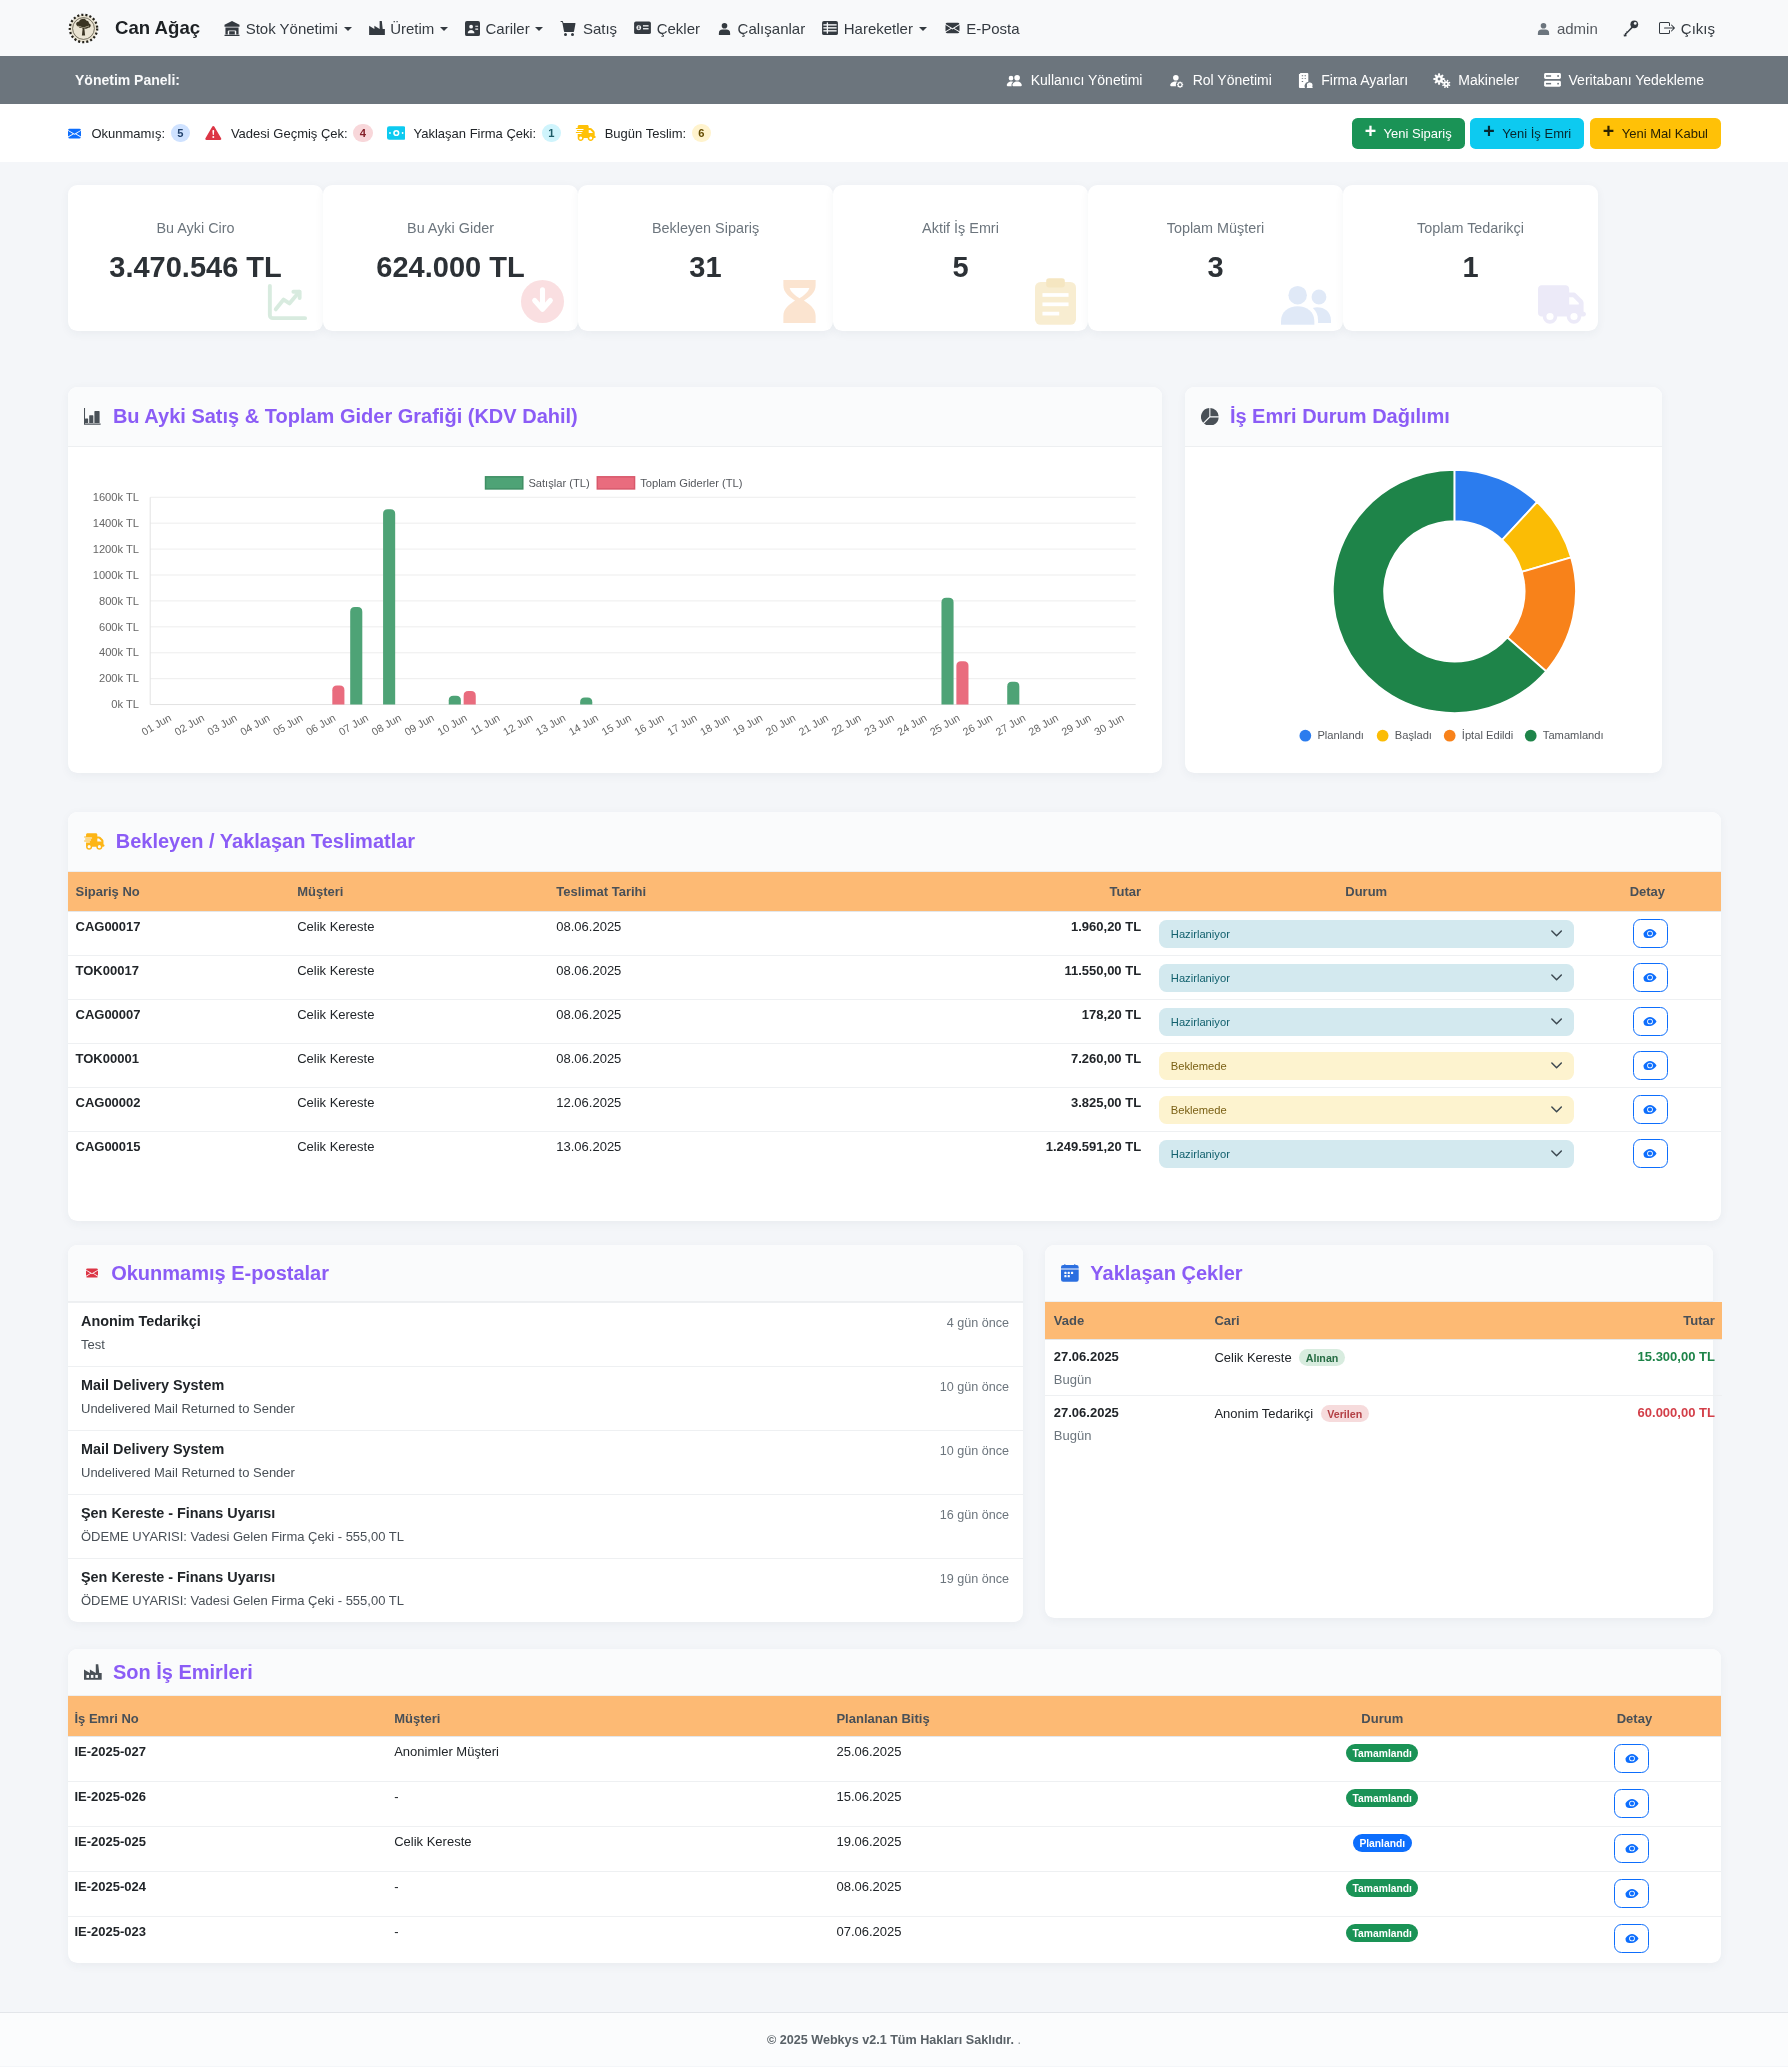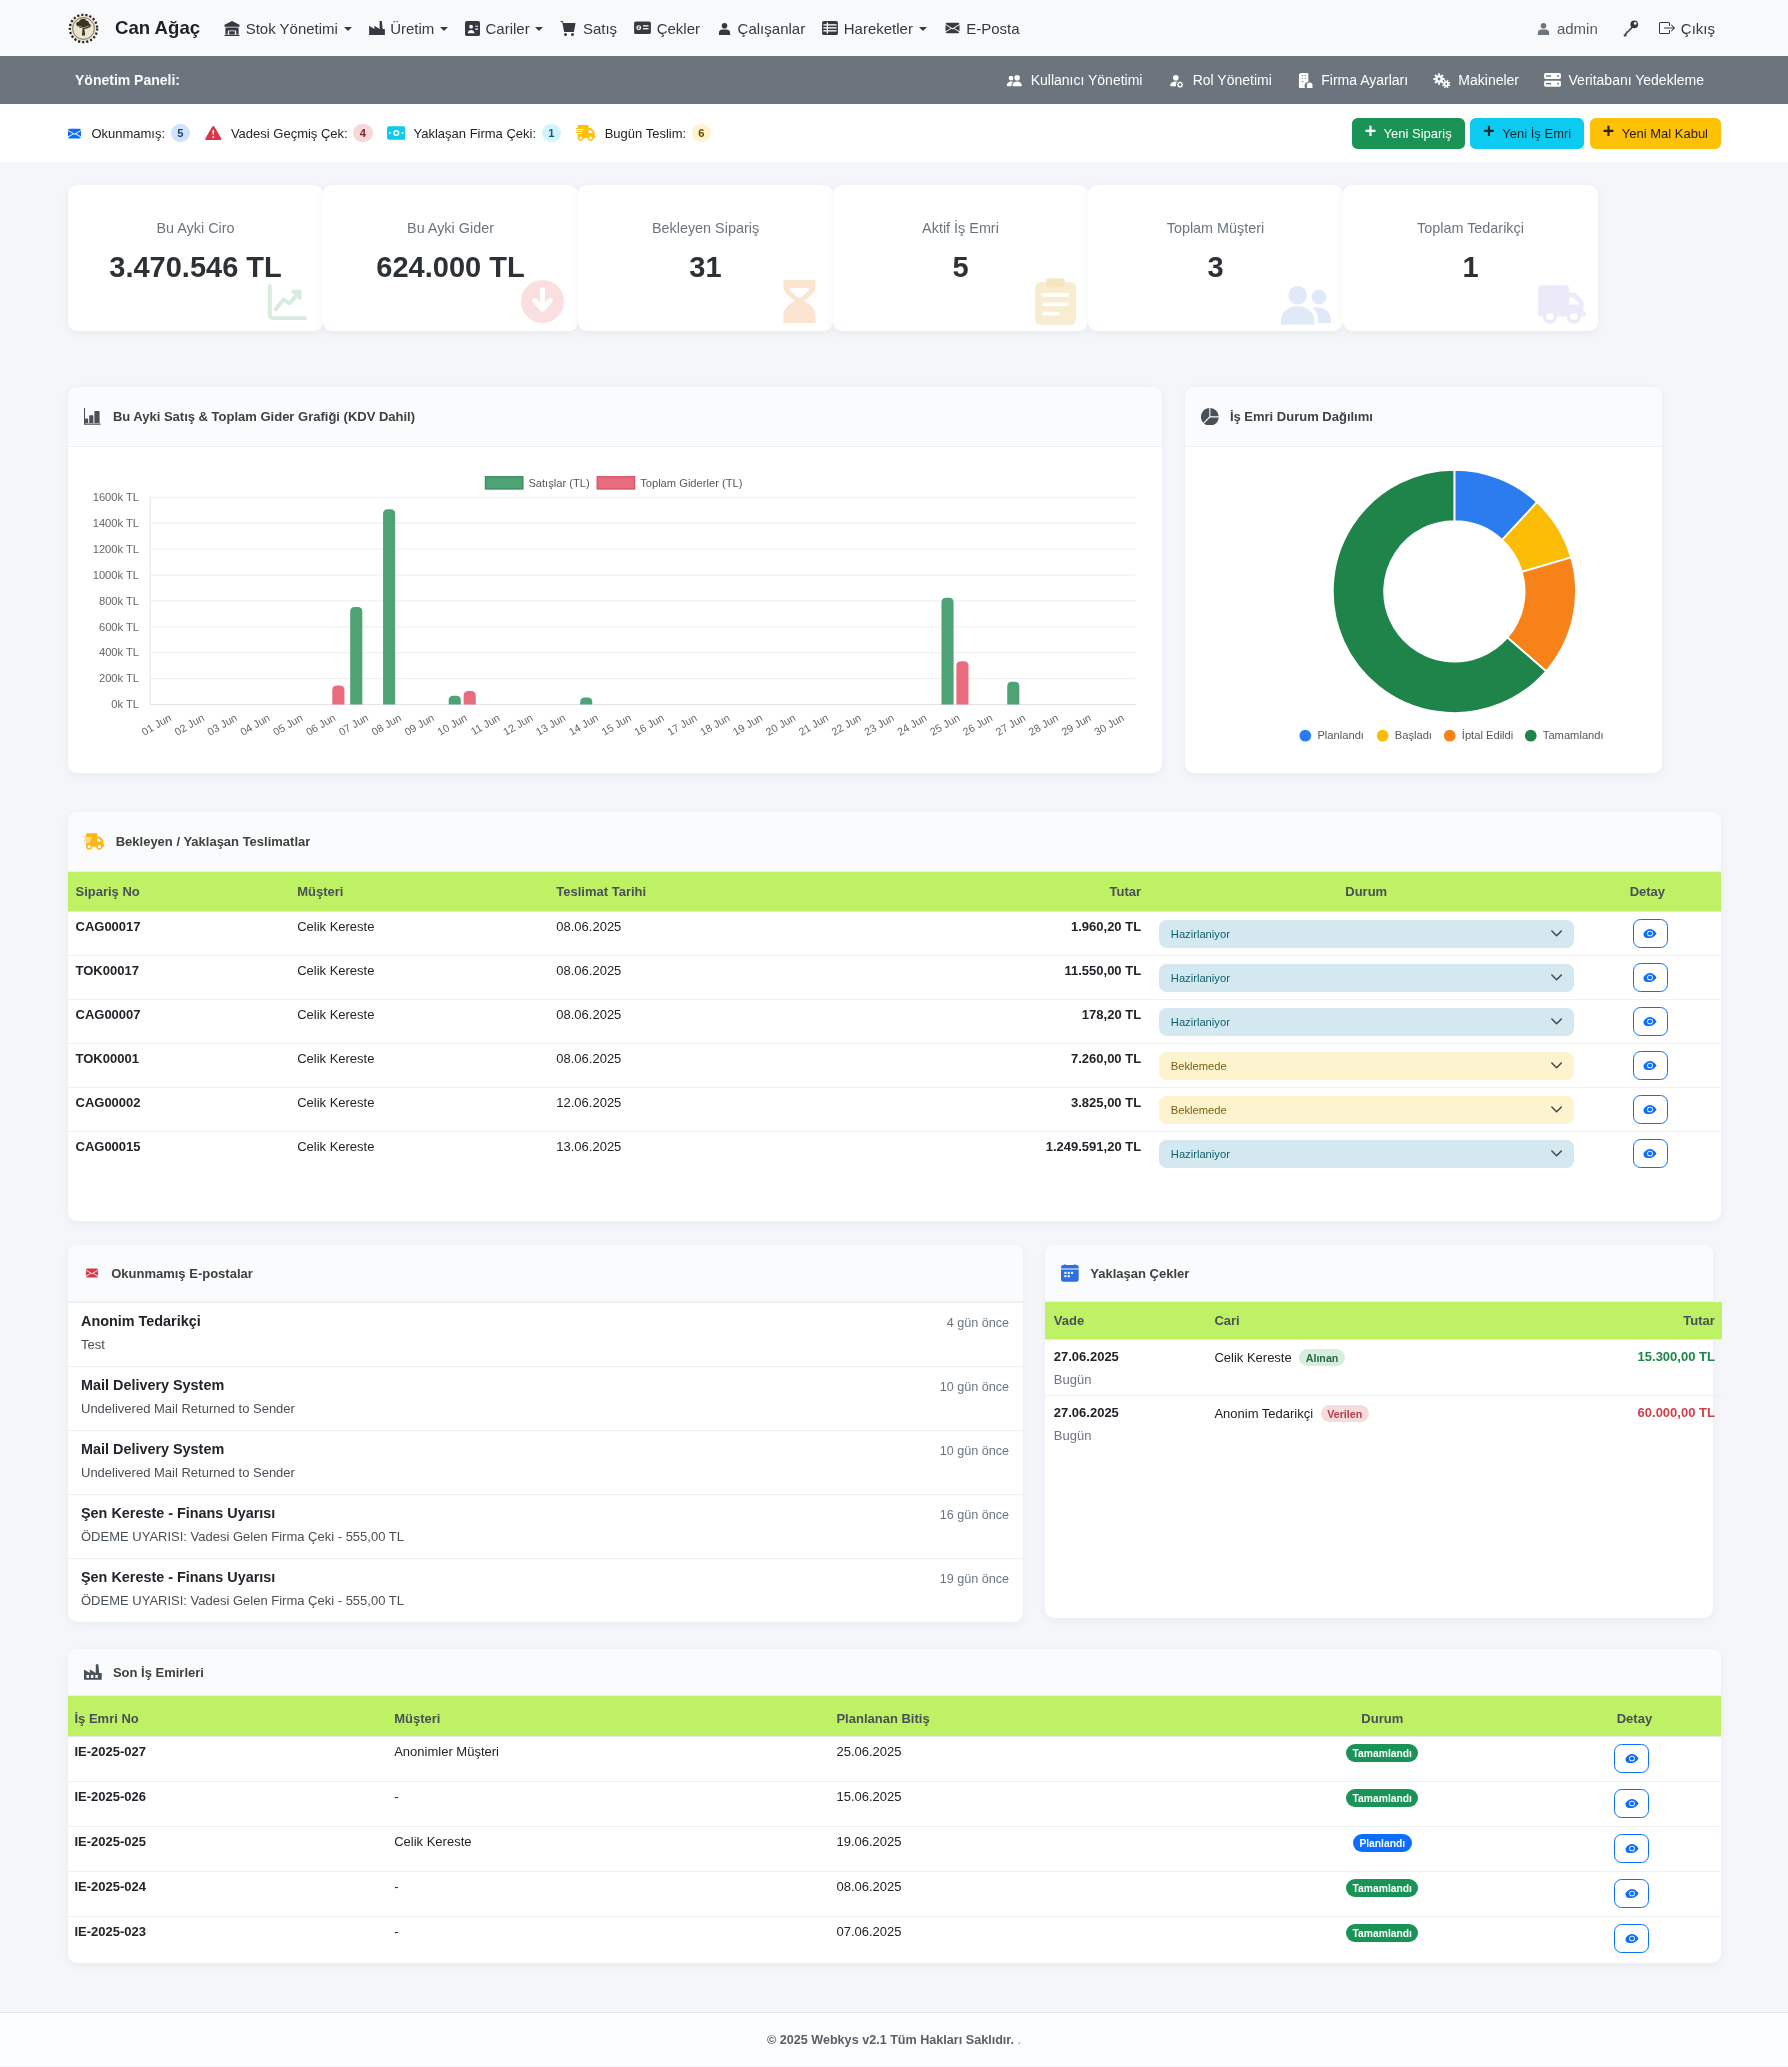--- a/index.html
+++ b/index.html
@@ -41,31 +41,31 @@
 .btn-yellow{background:#ffc107;color:#2a2303;}
 
 .statrow{display:flex;margin:23px 67px 0 68px;}
 .scard{width:255px;height:146px;background:#fff;border-radius:9.3px;box-shadow:0 2.8px 9.3px rgba(40,50,70,.05);position:relative;text-align:center;}
 .scard .stitle{margin-top:35px;font-size:14.4px;color:#6c757d;}
 .scard .sval{margin-top:15px;font-size:29px;font-weight:bold;color:#2c3136;}
 .swm{position:absolute;right:12px;bottom:5.6px;opacity:.55;}
 
 .card{background:#fff;border-radius:9.3px;box-shadow:0 2.8px 9.3px rgba(40,50,70,.05);}
 .chead{display:flex;align-items:center;padding:0 16px;background:#fafbfc;border-bottom:0.9px solid #edeff1;border-radius:9.3px 9.3px 0 0;}
-.chead .ctitle{font-size:13px;font-weight:bold;color:#404040;margin-left:11.2px;}
+.chead .ctitle{font-size:20px;font-weight:bold;color:#8b5cf6;margin-left:11.2px;}
 
 .chartsrow{display:flex;gap:23px;margin:56px 67px 0 68px;}
 .chartcard1{width:1094px;height:386px;}
 .chartcard2{width:477px;height:386px;}
 .chartcard1 .chead,.chartcard2 .chead{height:60px;}
 
 table.dt{border-collapse:collapse;table-layout:fixed;width:100%;}
 table.dt th{font-size:13px;font-weight:bold;color:#495057;text-align:left;}
 table.dt td{font-size:13px;color:#212529;}
-table.dt thead tr{background:#bef264;}
+table.dt thead tr{background:#fdba74;}
 table.dt thead th{border-bottom:0.9px solid #e4e7ea;}
 table.dt tbody tr{border-top:0.9px solid #eef0f2;}
 .bold{font-weight:bold;}
 
 .teslimat{margin:39px 67px 0 68px;height:409px;}
 .teslimat .chead{height:60px;}
 .teslimat th{height:39px;}
 .teslimat td{height:44px;padding-top:7.5px;padding-bottom:0;vertical-align:top;}
 .selbox{height:28px;border-radius:7.5px;display:flex;align-items:center;justify-content:space-between;padding:0 11.2px 0 12px;font-size:11.2px;}
 .sel-blue{background:#d3e9ef;color:#11606d;}

